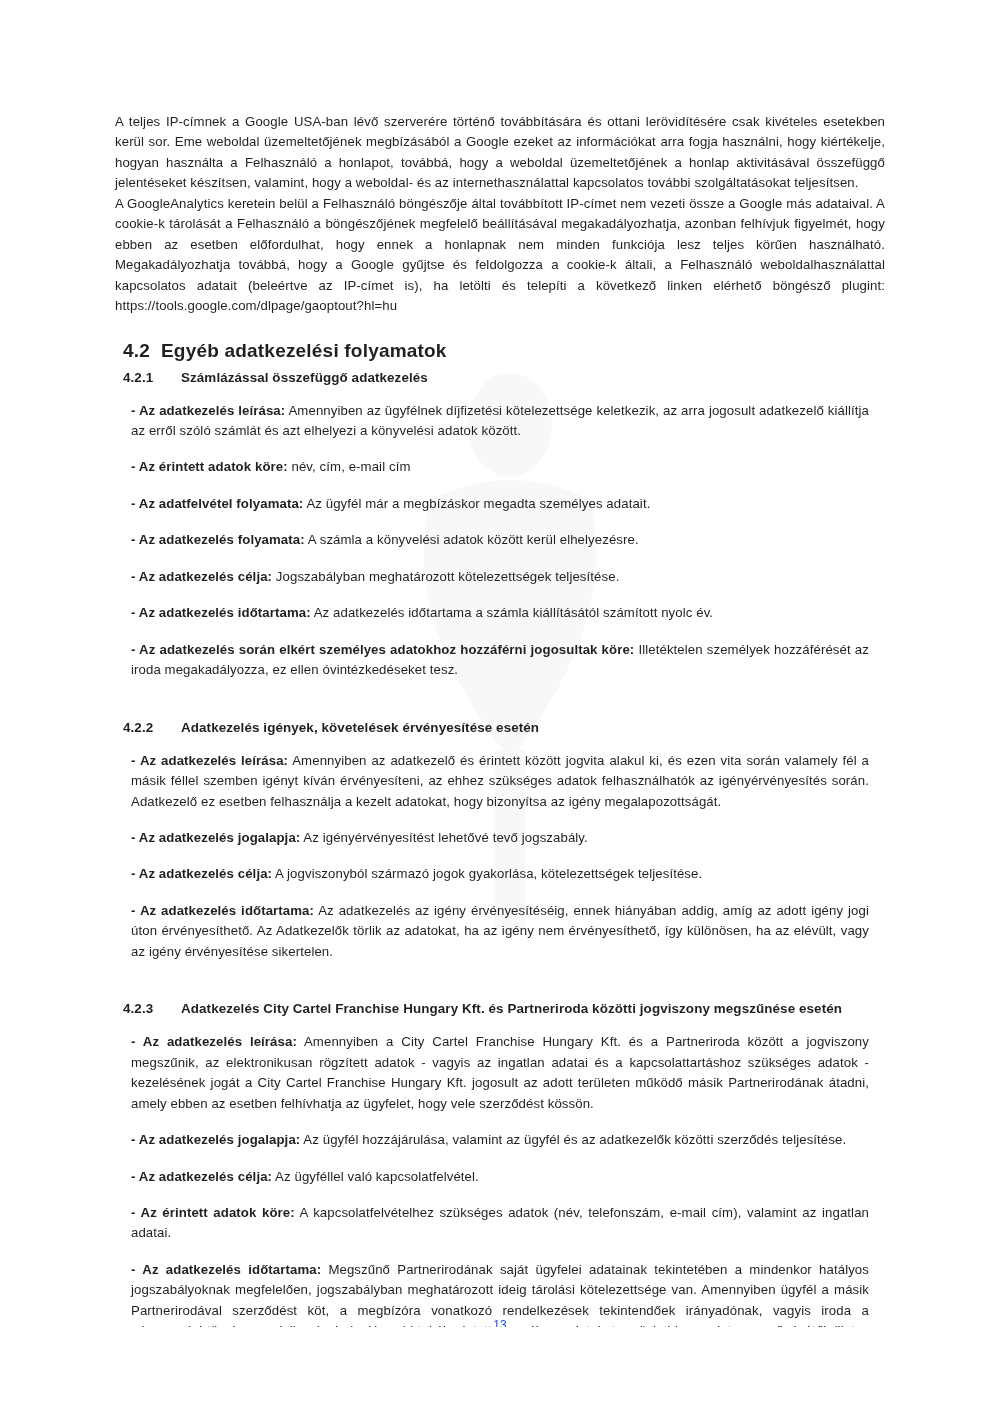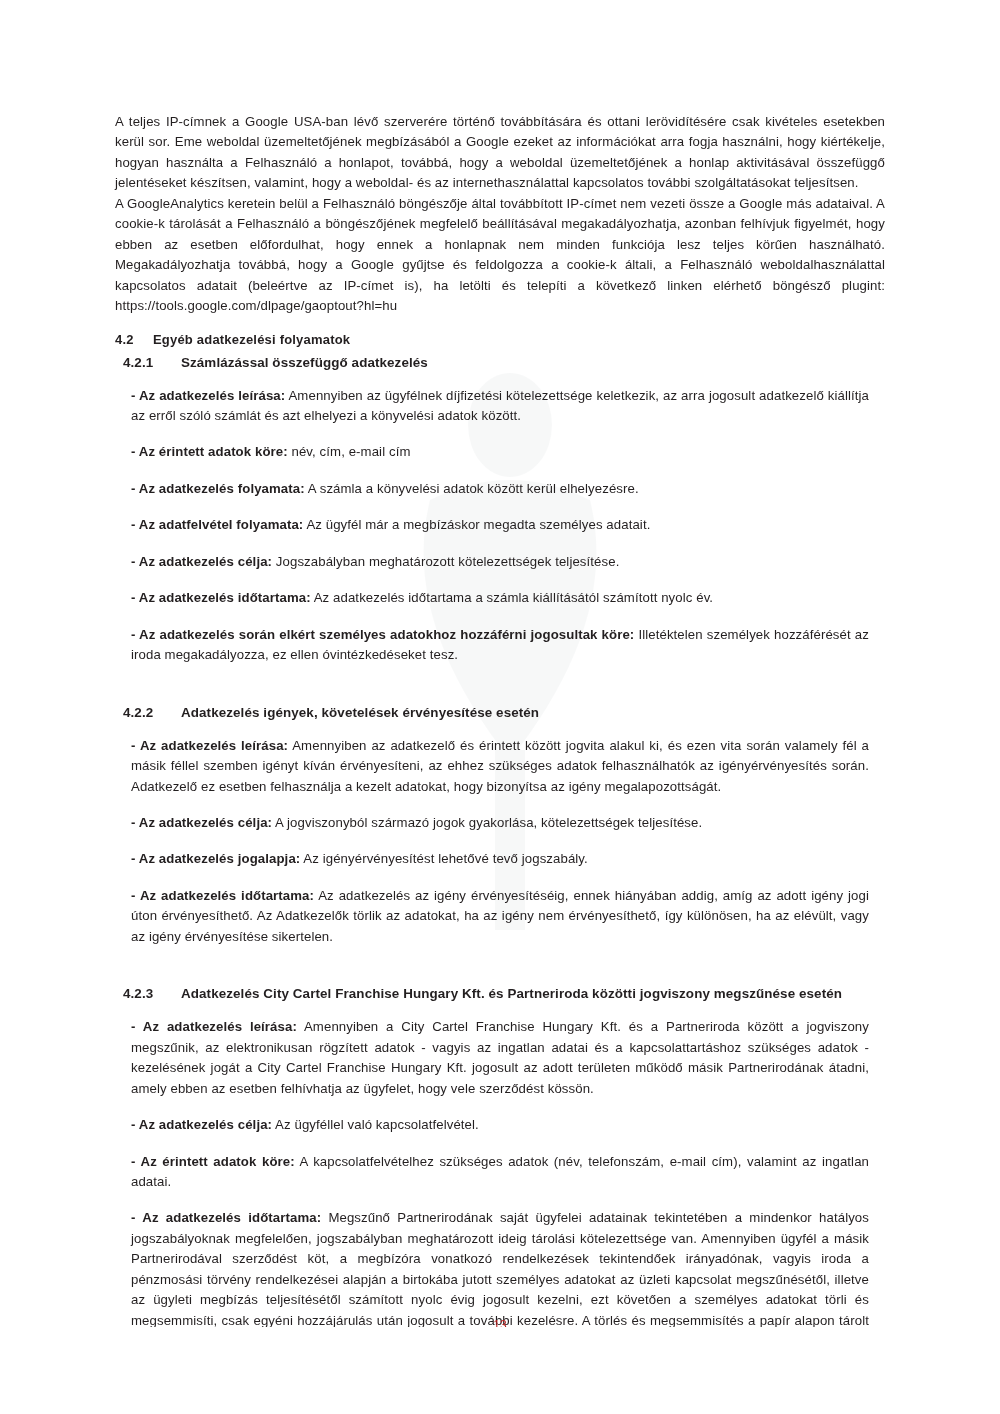--- a/index.html
+++ b/index.html
@@ -38,22 +38,22 @@
     text-align: justify;
     letter-spacing: 0.1px;
   }
   .block {
     margin-bottom: 0;
   }
   .gap {
     height: 15px;
   }
   h2.sec {
-    margin: 0;
-    font-size: 13px;
+    margin: 8px;
+    font-size: 19px;
     font-weight: bold;
     letter-spacing: 0.2px;
   }
   h2.sec .num {
     display: inline-block;
     width: 38px;
   }
   h3.sub {
     margin: 8px;
     font-size: 13.4px;
@@ -80,21 +80,21 @@
     margin: 16px;
     letter-spacing: 0.1px;
   }
   .pagenum {
     position: absolute;
     left: 0;
     right: 0;
     top: 1318px;
     text-align: center;
     font-size: 12px;
-    color: #b91c1c;
+    color: #1d4ed8;
   }
 </style>
 </head>
 <body>
 
 <div class="page">
 
   <svg class="watermark" viewBox="0 0 420 620" xmlns="http://www.w3.org/2000/svg">
     <ellipse cx="210" cy="95" rx="42" ry="52" fill="#9aa5a8"></ellipse>
     <path d="M130 170 q80 -40 160 0 q30 120 -80 260 q-110 -140 -80 -260 z" fill="#9aa5a8"></path>
@@ -111,44 +111,45 @@
     <h2 class="sec">
       <span class="num">4.2</span><span>Egyéb adatkezelési folyamatok</span>
     </h2>
 
     <h3 class="sub">
       <span class="num">4.2.1</span><span>Számlázással összefüggő adatkezelés</span>
     </h3>
 
     <p class="item"><span class="lbl">- Az adatkezelés leírása:</span><span> Amennyiben az ügyfélnek díjfizetési kötelezettsége keletkezik, az arra jogosult adatkezelő kiállítja az erről szóló számlát és azt elhelyezi a könyvelési adatok között.</span></p>
     <p class="item"><span class="lbl">- Az érintett adatok köre:</span><span> név, cím, e-mail cím</span></p>
+    <p class="item"><span class="lbl">- Az adatfelvétel folyamata:</span><span> Az ügyfél már a megbízáskor megadta személyes adatait.</span></p>
     <p class="item"><span class="lbl">- Az adatkezelés folyamata:</span><span> A számla a könyvelési adatok között kerül elhelyezésre.</span></p>
-    <p class="item"><span class="lbl">- Az adatfelvétel folyamata:</span><span> Az ügyfél már a megbízáskor megadta személyes adatait.</span></p>
     <p class="item"><span class="lbl">- Az adatkezelés célja:</span><span> Jogszabályban meghatározott kötelezettségek teljesítése.</span></p>
     <p class="item"><span class="lbl">- Az adatkezelés időtartama:</span><span> Az adatkezelés időtartama a számla kiállításától számított nyolc év.</span></p>
     <p class="item"><span class="lbl">- Az adatkezelés során elkért személyes adatokhoz hozzáférni jogosultak köre:</span><span> Illetéktelen személyek hozzáférését az iroda megakadályozza, ez ellen óvintézkedéseket tesz.</span></p>
 
     <div class="gap"></div>
 
     <h3 class="sub">
       <span class="num">4.2.2</span><span>Adatkezelés igények, követelések érvényesítése esetén</span>
     </h3>
 
     <p class="item"><span class="lbl">- Az adatkezelés leírása:</span><span> Amennyiben az adatkezelő és érintett között jogvita alakul ki, és ezen vita során valamely fél a másik féllel szemben igényt kíván érvényesíteni, az ehhez szükséges adatok felhasználhatók az igényérvényesítés során. Adatkezelő ez esetben felhasználja a kezelt adatokat, hogy bizonyítsa az igény megalapozottságát.</span></p>
+    <p class="item"><span class="lbl">- Az adatkezelés jogalapja:</span><span> Az igényérvényesítést lehetővé tevő jogszabály.</span></p>
     <p class="item"><span class="lbl">- Az adatkezelés célja:</span><span> A jogviszonyból származó jogok gyakorlása, kötelezettségek teljesítése.</span></p>
-    <p class="item"><span class="lbl">- Az adatkezelés jogalapja:</span><span> Az igényérvényesítést lehetővé tevő jogszabály.</span></p>
     <p class="item"><span class="lbl">- Az adatkezelés időtartama:</span><span> Az adatkezelés az igény érvényesítéséig, ennek hiányában addig, amíg az adott igény jogi úton érvényesíthető. Az Adatkezelők törlik az adatokat, ha az igény nem érvényesíthető, így különösen, ha az elévült, vagy az igény érvényesítése sikertelen.</span></p>
 
     <div class="gap"></div>
 
     <h3 class="sub wide">
       <span class="num">4.2.3</span><span>Adatkezelés City Cartel Franchise Hungary Kft. és Partneriroda közötti jogviszony megszűnése esetén</span>
     </h3>
 
     <p class="item"><span class="lbl">- Az adatkezelés leírása:</span><span> Amennyiben a City Cartel Franchise Hungary Kft. és a Partneriroda között a jogviszony megszűnik, az elektronikusan rögzített adatok - vagyis az ingatlan adatai és a kapcsolattartáshoz szükséges adatok - kezelésének jogát a City Cartel Franchise Hungary Kft. jogosult az adott területen működő másik Partnerirodának átadni, amely ebben az esetben felhívhatja az ügyfelet, hogy vele szerződést kössön.</span></p>
+    <p class="item"><span class="lbl">- Az adatkezelés jogalapja:</span><span> Az ügyfél hozzájárulása, valamint az ügyfél és az adatkezelők közötti szerződés teljesítése.</span></p>
     <p class="item"><span class="lbl">- Az adatkezelés célja:</span><span> Az ügyféllel való kapcsolatfelvétel.</span></p>
     <p class="item"><span class="lbl">- Az érintett adatok köre:</span><span> A kapcsolatfelvételhez szükséges adatok (név, telefonszám, e-mail cím), valamint az ingatlan adatai.</span></p>
     <p class="item"><span class="lbl">- Az adatkezelés időtartama:</span><span> Megszűnő Partnerirodának saját ügyfelei adatainak tekintetében a mindenkor hatályos jogszabályoknak megfelelően, jogszabályban meghatározott ideig tárolási kötelezettsége van. Amennyiben ügyfél a másik Partnerirodával szerződést köt, a megbízóra vonatkozó rendelkezések tekintendőek irányadónak, vagyis iroda a pénzmosási törvény rendelkezései alapján a birtokába jutott személyes adatokat az üzleti kapcsolat megszűnésétől, illetve az ügyleti megbízás teljesítésétől számított nyolc évig jogosult kezelni, ezt követően a személyes adatokat törli és megsemmisíti, csak egyéni hozzájárulás után jogosult a további kezelésre. A törlés és megsemmisítés a papír alapon tárolt és a digitálisan tárolt adatokra egyaránt vonatkozik.</span></p>
 
   </div>
 
   <div class="pagenum">13</div>
 
 </div>
 

